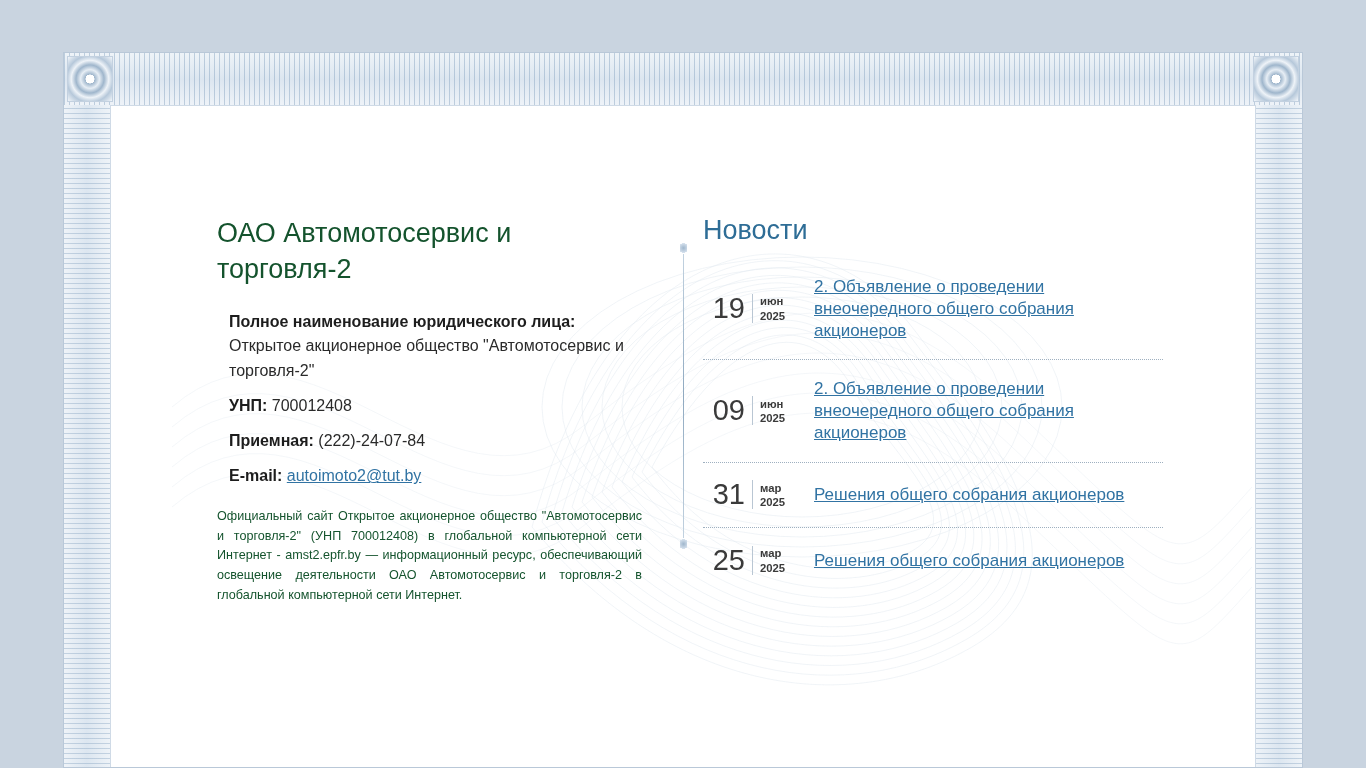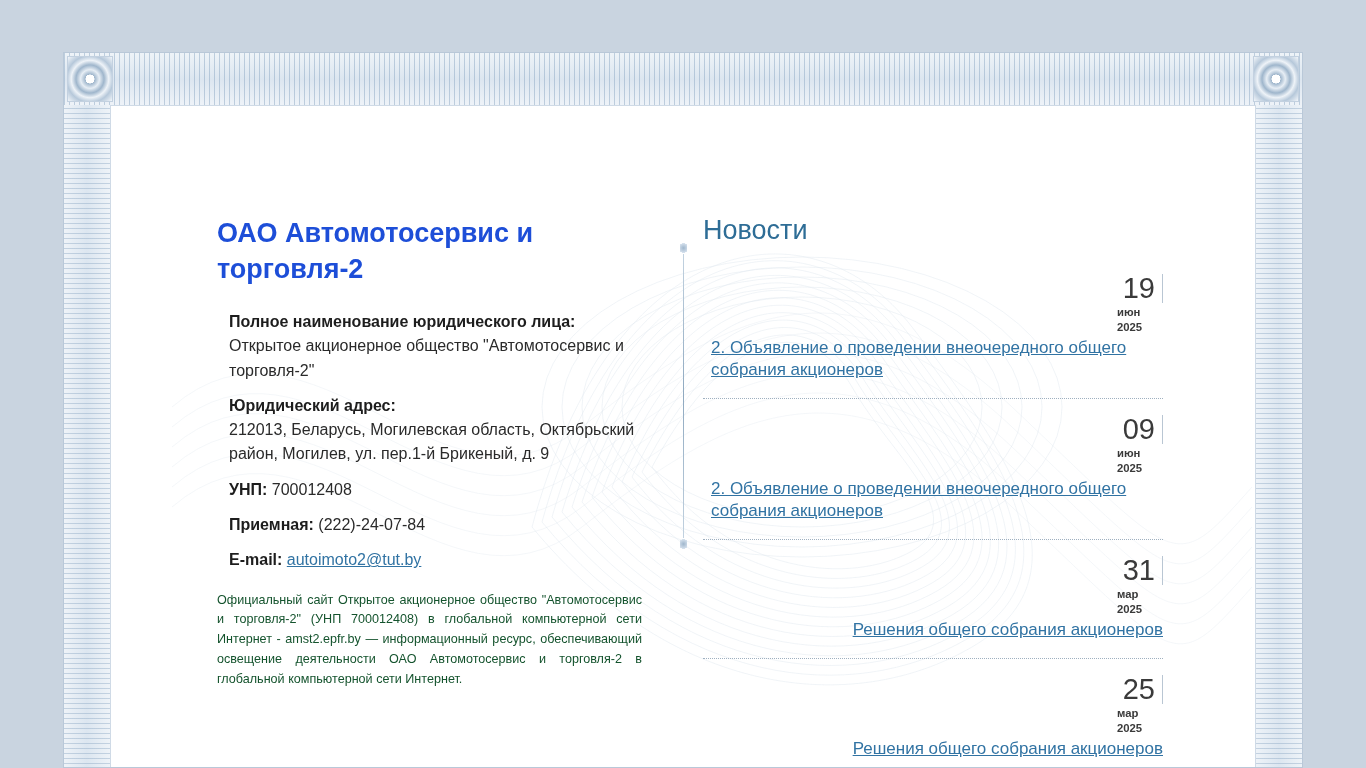--- a/index.html
+++ b/index.html
@@ -86,22 +86,22 @@
   }
   .col-left {
     position: absolute;
     left: 105px;
     top: 108px;
     width: 425px;
   }
   h1.company-title {
     margin: 0 0 22px 0;
     font-size: 27px;
-    font-weight: bold;
-    color: #1d4ed8;
+    font-weight: normal;
+    color: #14532d;
     line-height: 1.35;
   }
   .field { margin: 0 0 11px 12px; font-size: 16px; color: #2a2a2a; line-height: 1.52; }
   .field b { color: #1d1d1d; }
   .field a { color: #3173a3; }
   .desc {
     margin-top: 18px;
     font-size: 12.6px;
     color: #14532d;
     line-height: 1.57;
@@ -135,25 +135,24 @@
     width: 460px;
   }
   h2.news-title {
     margin: 0 0 28px 0;
     font-size: 27px;
     font-weight: normal;
     color: #2e6d96;
   }
   .news-item {
     display: flex;
-    align-items: flex-end;
+    align-items: center;
     padding-bottom: 17px;
     margin-bottom: 16px;
     border-bottom: 1px dotted #9fb0c0;
-    flex-direction: column;
   }
   .news-item:last-child { border-bottom: none; }
   .news-day {
     font-size: 29px;
     color: #3a3a3a;
     line-height: 1;
     width: 42px;
     text-align: right;
     padding-right: 7px;
     border-right: 1px solid #b9c6d3;
@@ -235,24 +234,20 @@
   <div class="content">
 
     <div class="col-left">
       <h1 class="company-title">ОАО Автомотосервис и торговля-2</h1>
 
       <p class="field">
         <b>Полное наименование юридического лица:</b><br>
         <span>Открытое акционерное общество "Автомотосервис и торговля-2"</span>
       </p>
 
-      <p class="field">
-        <b>Юридический адрес:</b><br>
-        <span>212013, Беларусь, Могилевская область, Октябрьский район, Могилев, ул. пер.1-й Брикеный, д. 9</span>
-      </p>
 
       <p class="field">
         <b>УНП:</b>
         <span>700012408</span>
       </p>
 
       <p class="field">
         <b>Приемная:</b>
         <span>(222)-24-07-84</span>
       </p>

